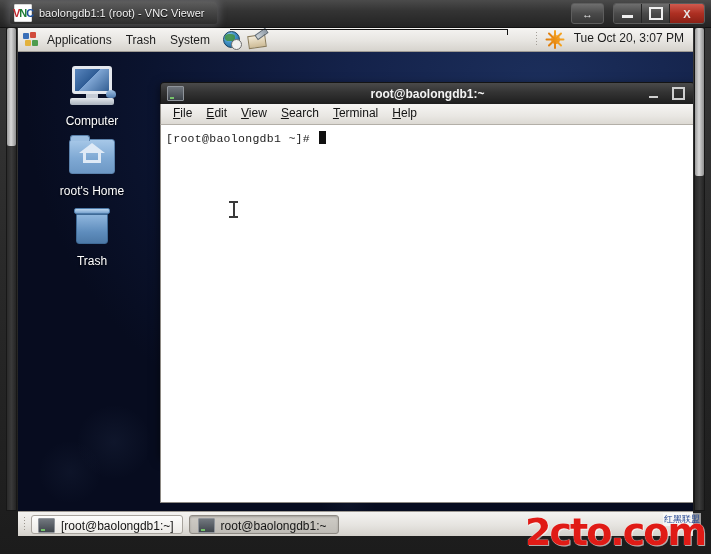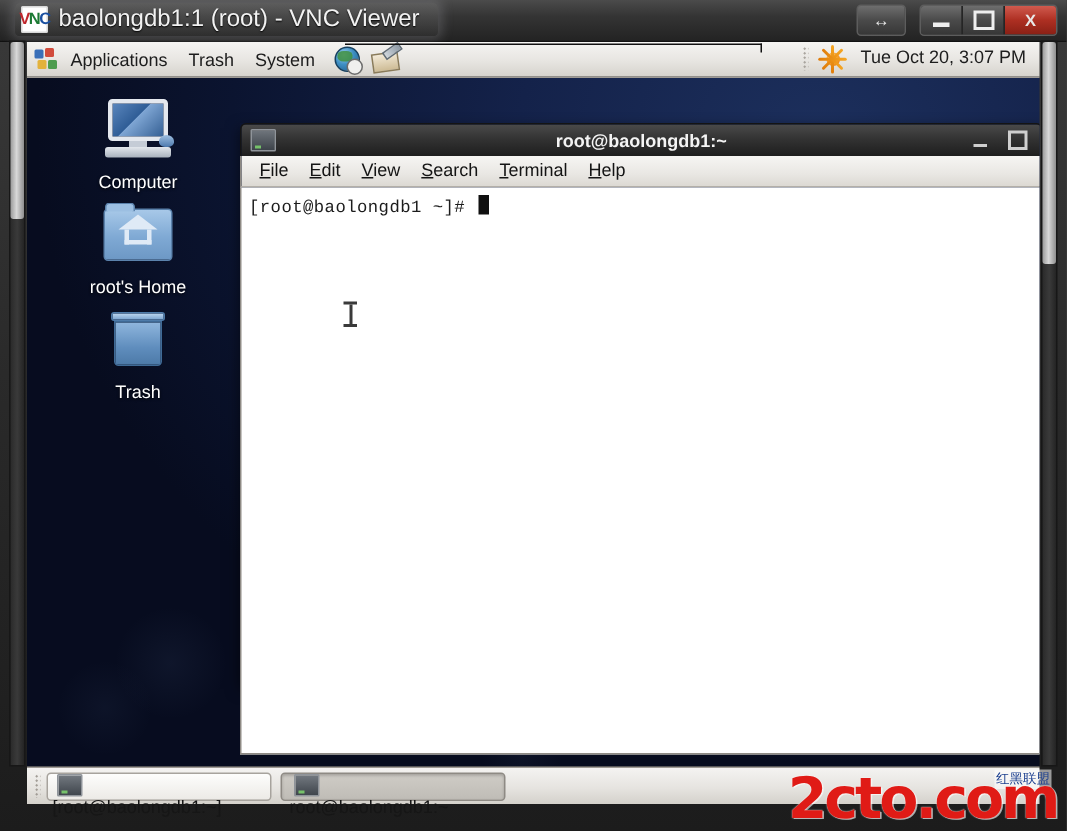--- a/index.html
+++ b/index.html
@@ -50,21 +50,21 @@
     line-height: 1;
     letter-spacing: -1px;
     font-family: "Liberation Sans", sans-serif;
   }
   .vnc-logo .v { color: #c0272d; }
   .vnc-logo .n { color: #1c7a34; }
   .vnc-logo .c { color: #1a4fa0; }
   #vnc-title-text {
     margin-left: 7px;
     color: #f2f2f2;
-    font-size: 16px;
+    font-size: 11px;
     white-space: nowrap;
     text-shadow: 0 1px 1px #000;
   }
 
   
   #vnc-controls {
     position: absolute;
     right: 6px; top: 3px;
     display: flex; align-items: center; gap: 9px;
   }
@@ -453,31 +453,30 @@
     box-sizing: border-box;
   }
   #tb-grip {
     width: 4px; height: 16px;
     margin: 0 4px 0 5px;
     background-image: radial-gradient(#9b968f 0.7px, transparent 0.8px);
     background-size: 3px 3px;
   }
   .task-btn {
     height: 19px;
-    display: flex; align-items: flex-start;
+    display: flex; align-items: flex-end;
     padding: 0 8px 0 3px;
     margin-right: 6px;
     border-radius: 3px;
     font-size: 12px;
     color: #161616;
     cursor: pointer;
     box-sizing: border-box;
     white-space: nowrap;
     min-width: 150px;
-    flex-direction: column;
   }
   .task-btn.inactive {
     background: linear-gradient(180deg, #fdfdfc, #eceae6);
     border: 1px solid #a7a39d;
   }
   .task-btn.active {
     background: linear-gradient(180deg, #cfccc6, #bfbcb6);
     border: 1px solid #8e8a84;
     box-shadow: inset 0 1px 2px rgba(0,0,0,.22);
     padding-left: 5px;

